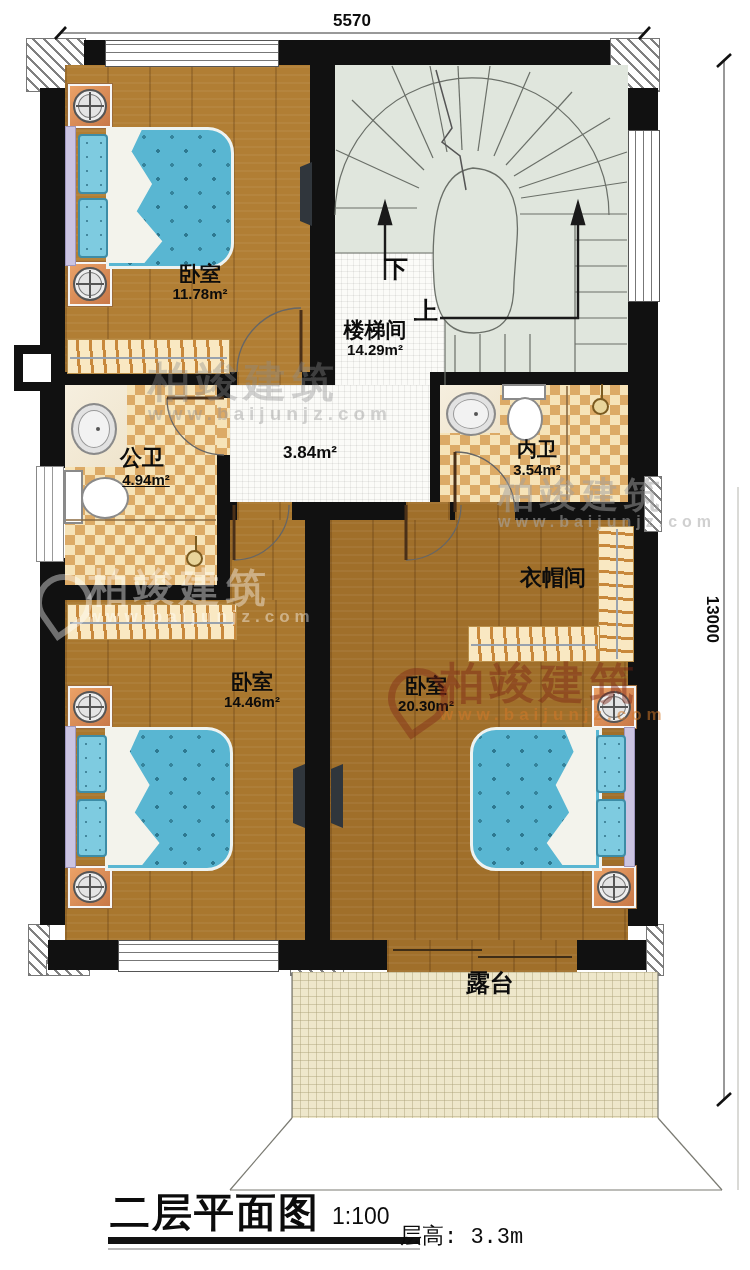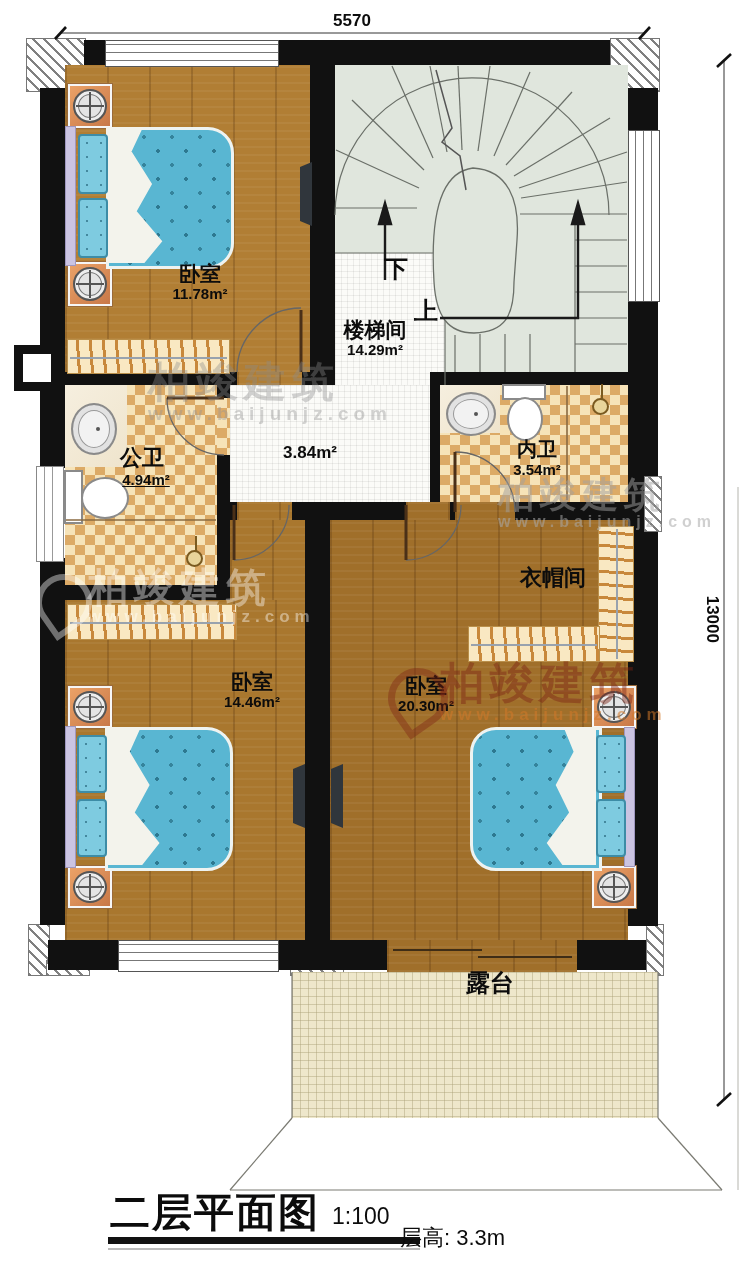--- a/index.html
+++ b/index.html
@@ -315,18 +315,18 @@
   <div class="wm" style="left:440px;top:660px;color:rgba(125,35,20,.45);font-size:44px;">
     <span class="brand">柏竣建筑</span>
     <span class="url" style="font-size:17px;color:rgba(210,120,40,.55);">www.baijunjz.com</span>
   </div>
   <div class="wm-logo" style="left:388px;top:668px;width:46px;height:46px;border:7px solid rgba(125,35,20,.4);"></div>
 
   <div class="lbl" style="left:110px;top:1190px;width:230px;font-size:40px;letter-spacing:2px;text-align:left;">二层平面图</div>
   <div class="lbl" style="left:332px;top:1204px;width:80px;font-size:23px;font-weight:normal;text-align:left;">1:100</div>
   <div class="rule" style="left:108px;top:1237px;width:312px;height:7px;background:#111;"></div>
   <div class="rule" style="left:108px;top:1248px;width:312px;height:2px;background:#bbb;"></div>
-  <div class="lbl" style="left:400px;top:1226px;width:320px;font-size:22px;text-align:left;font-weight:normal;">
+  <div class="lbl" style="left:400px;top:1226px;width:320px;font-size:22px;text-align:left;font-weight:normal;font-family:Liberation Mono, monospace;">
     <span>层高:</span>
     <span>3.3m</span>
   </div>
 
 </div>
 
 </body></html>

